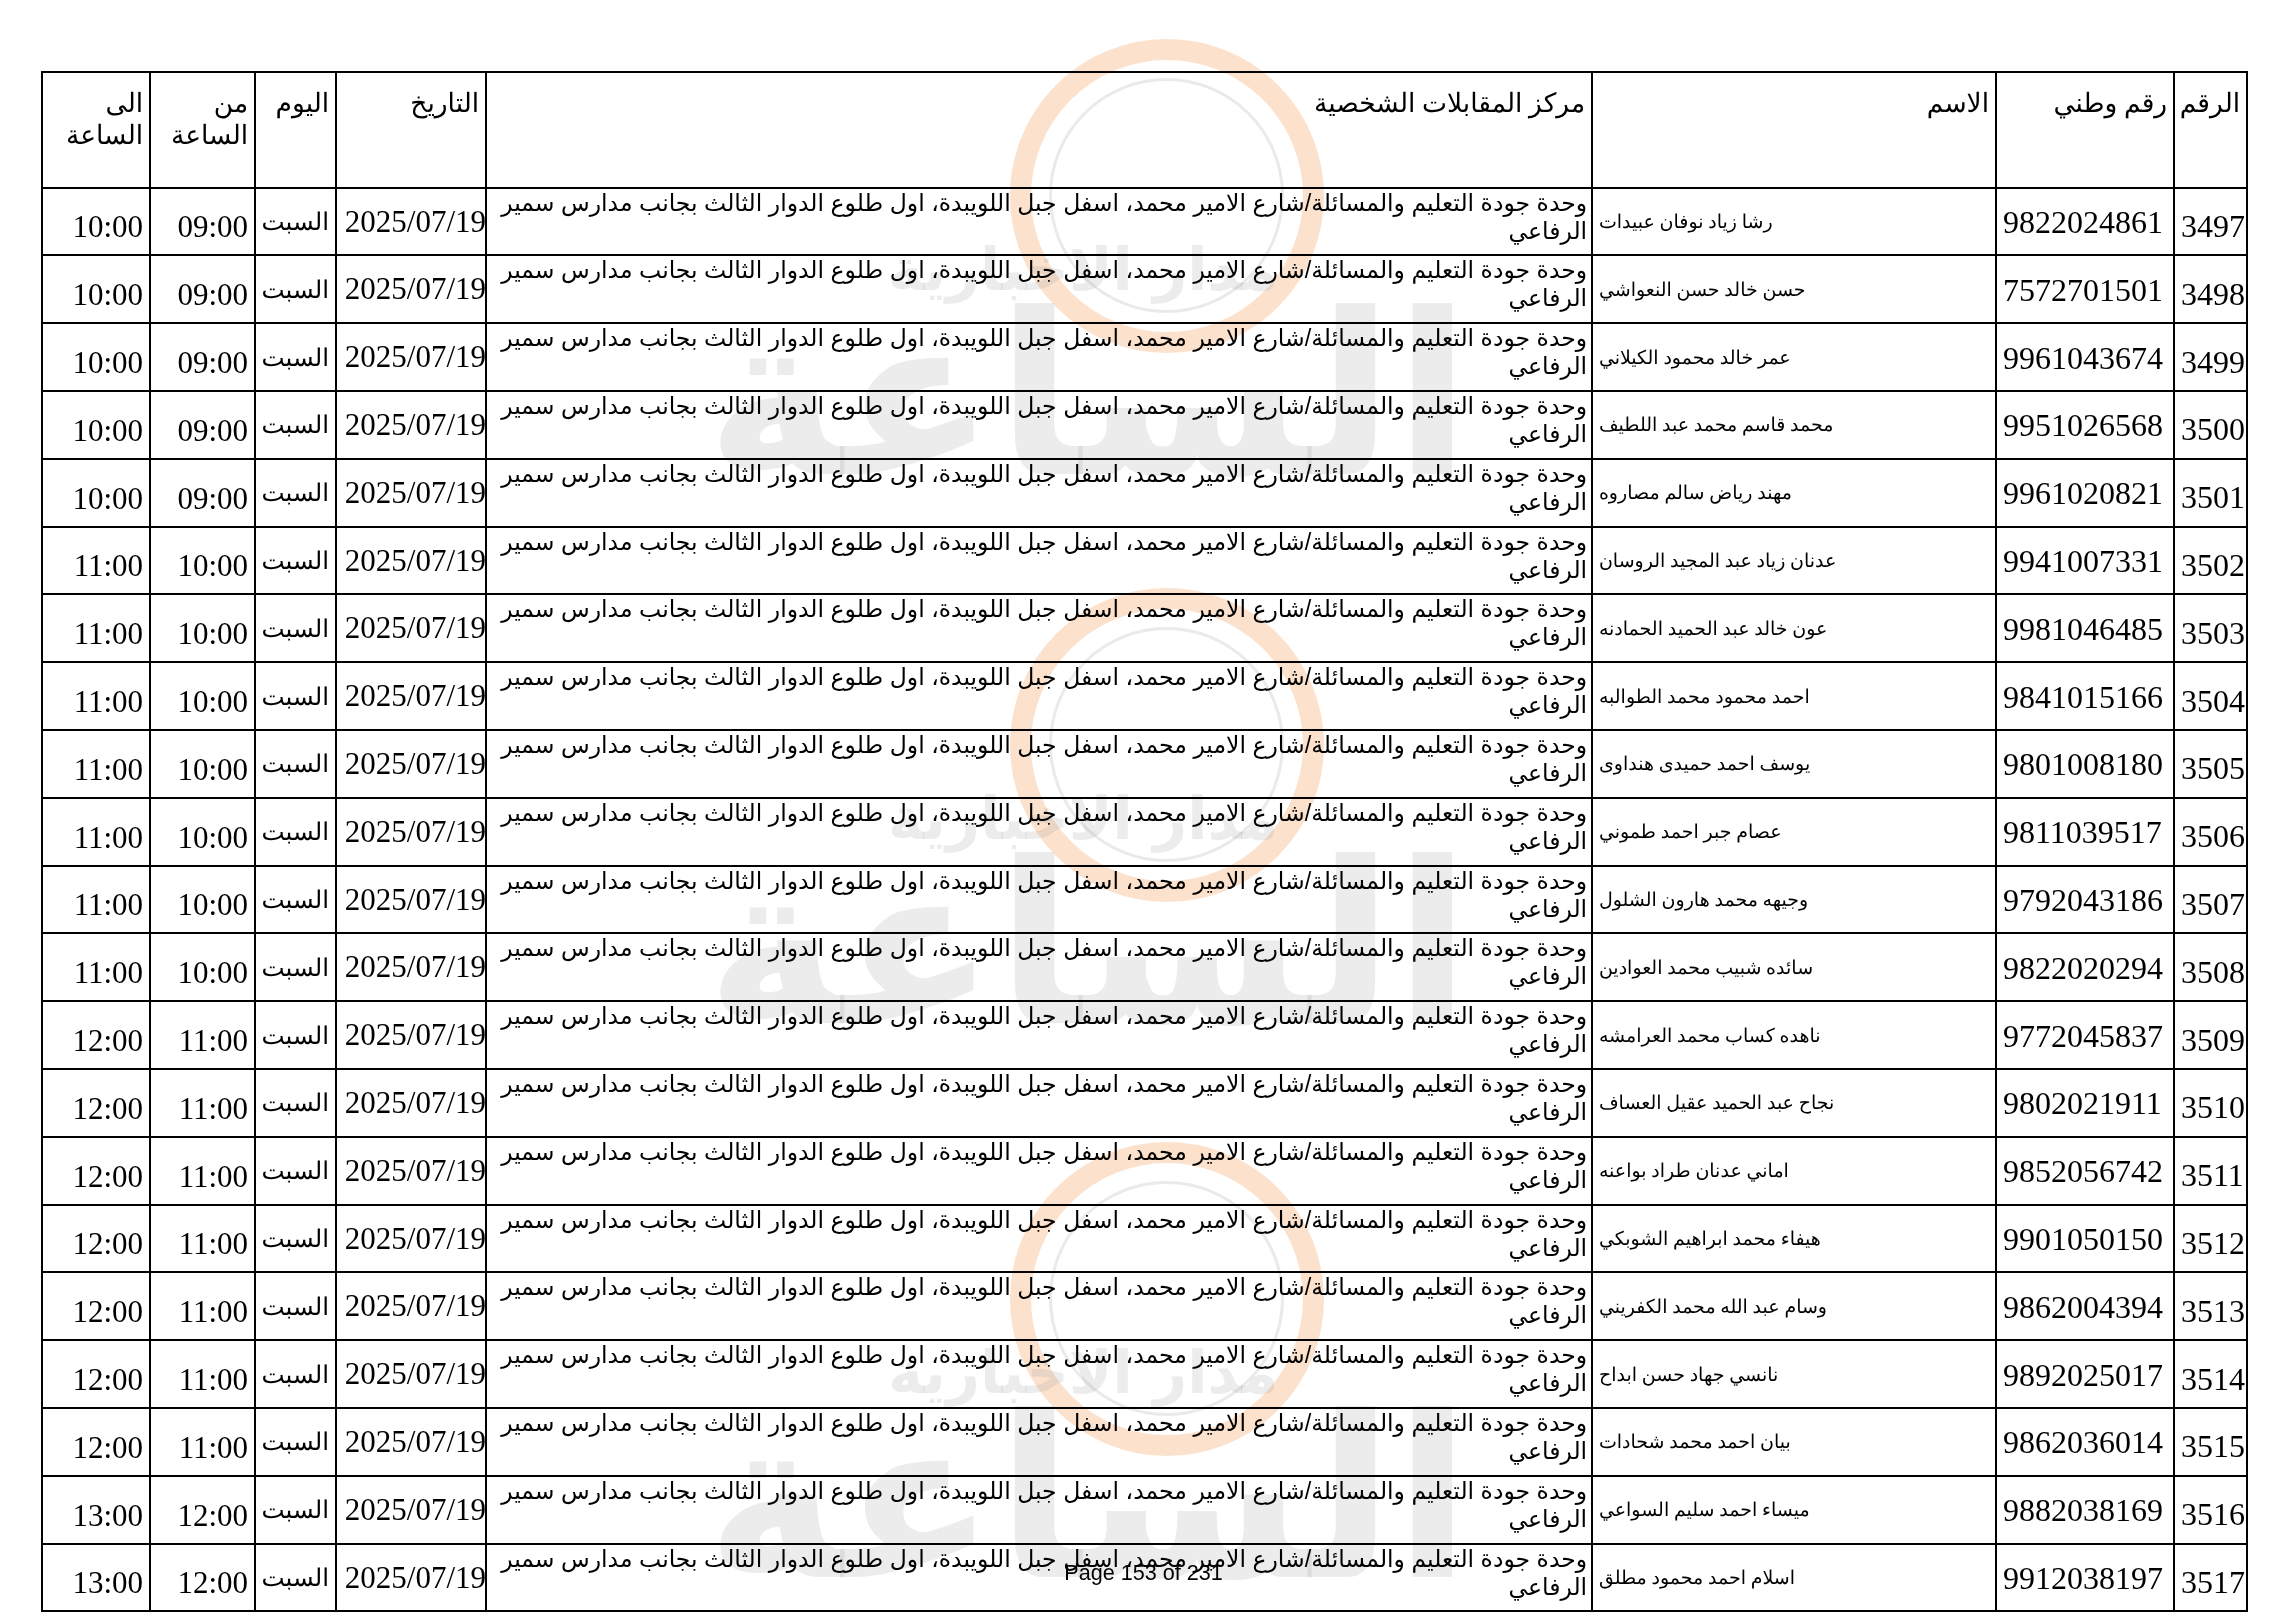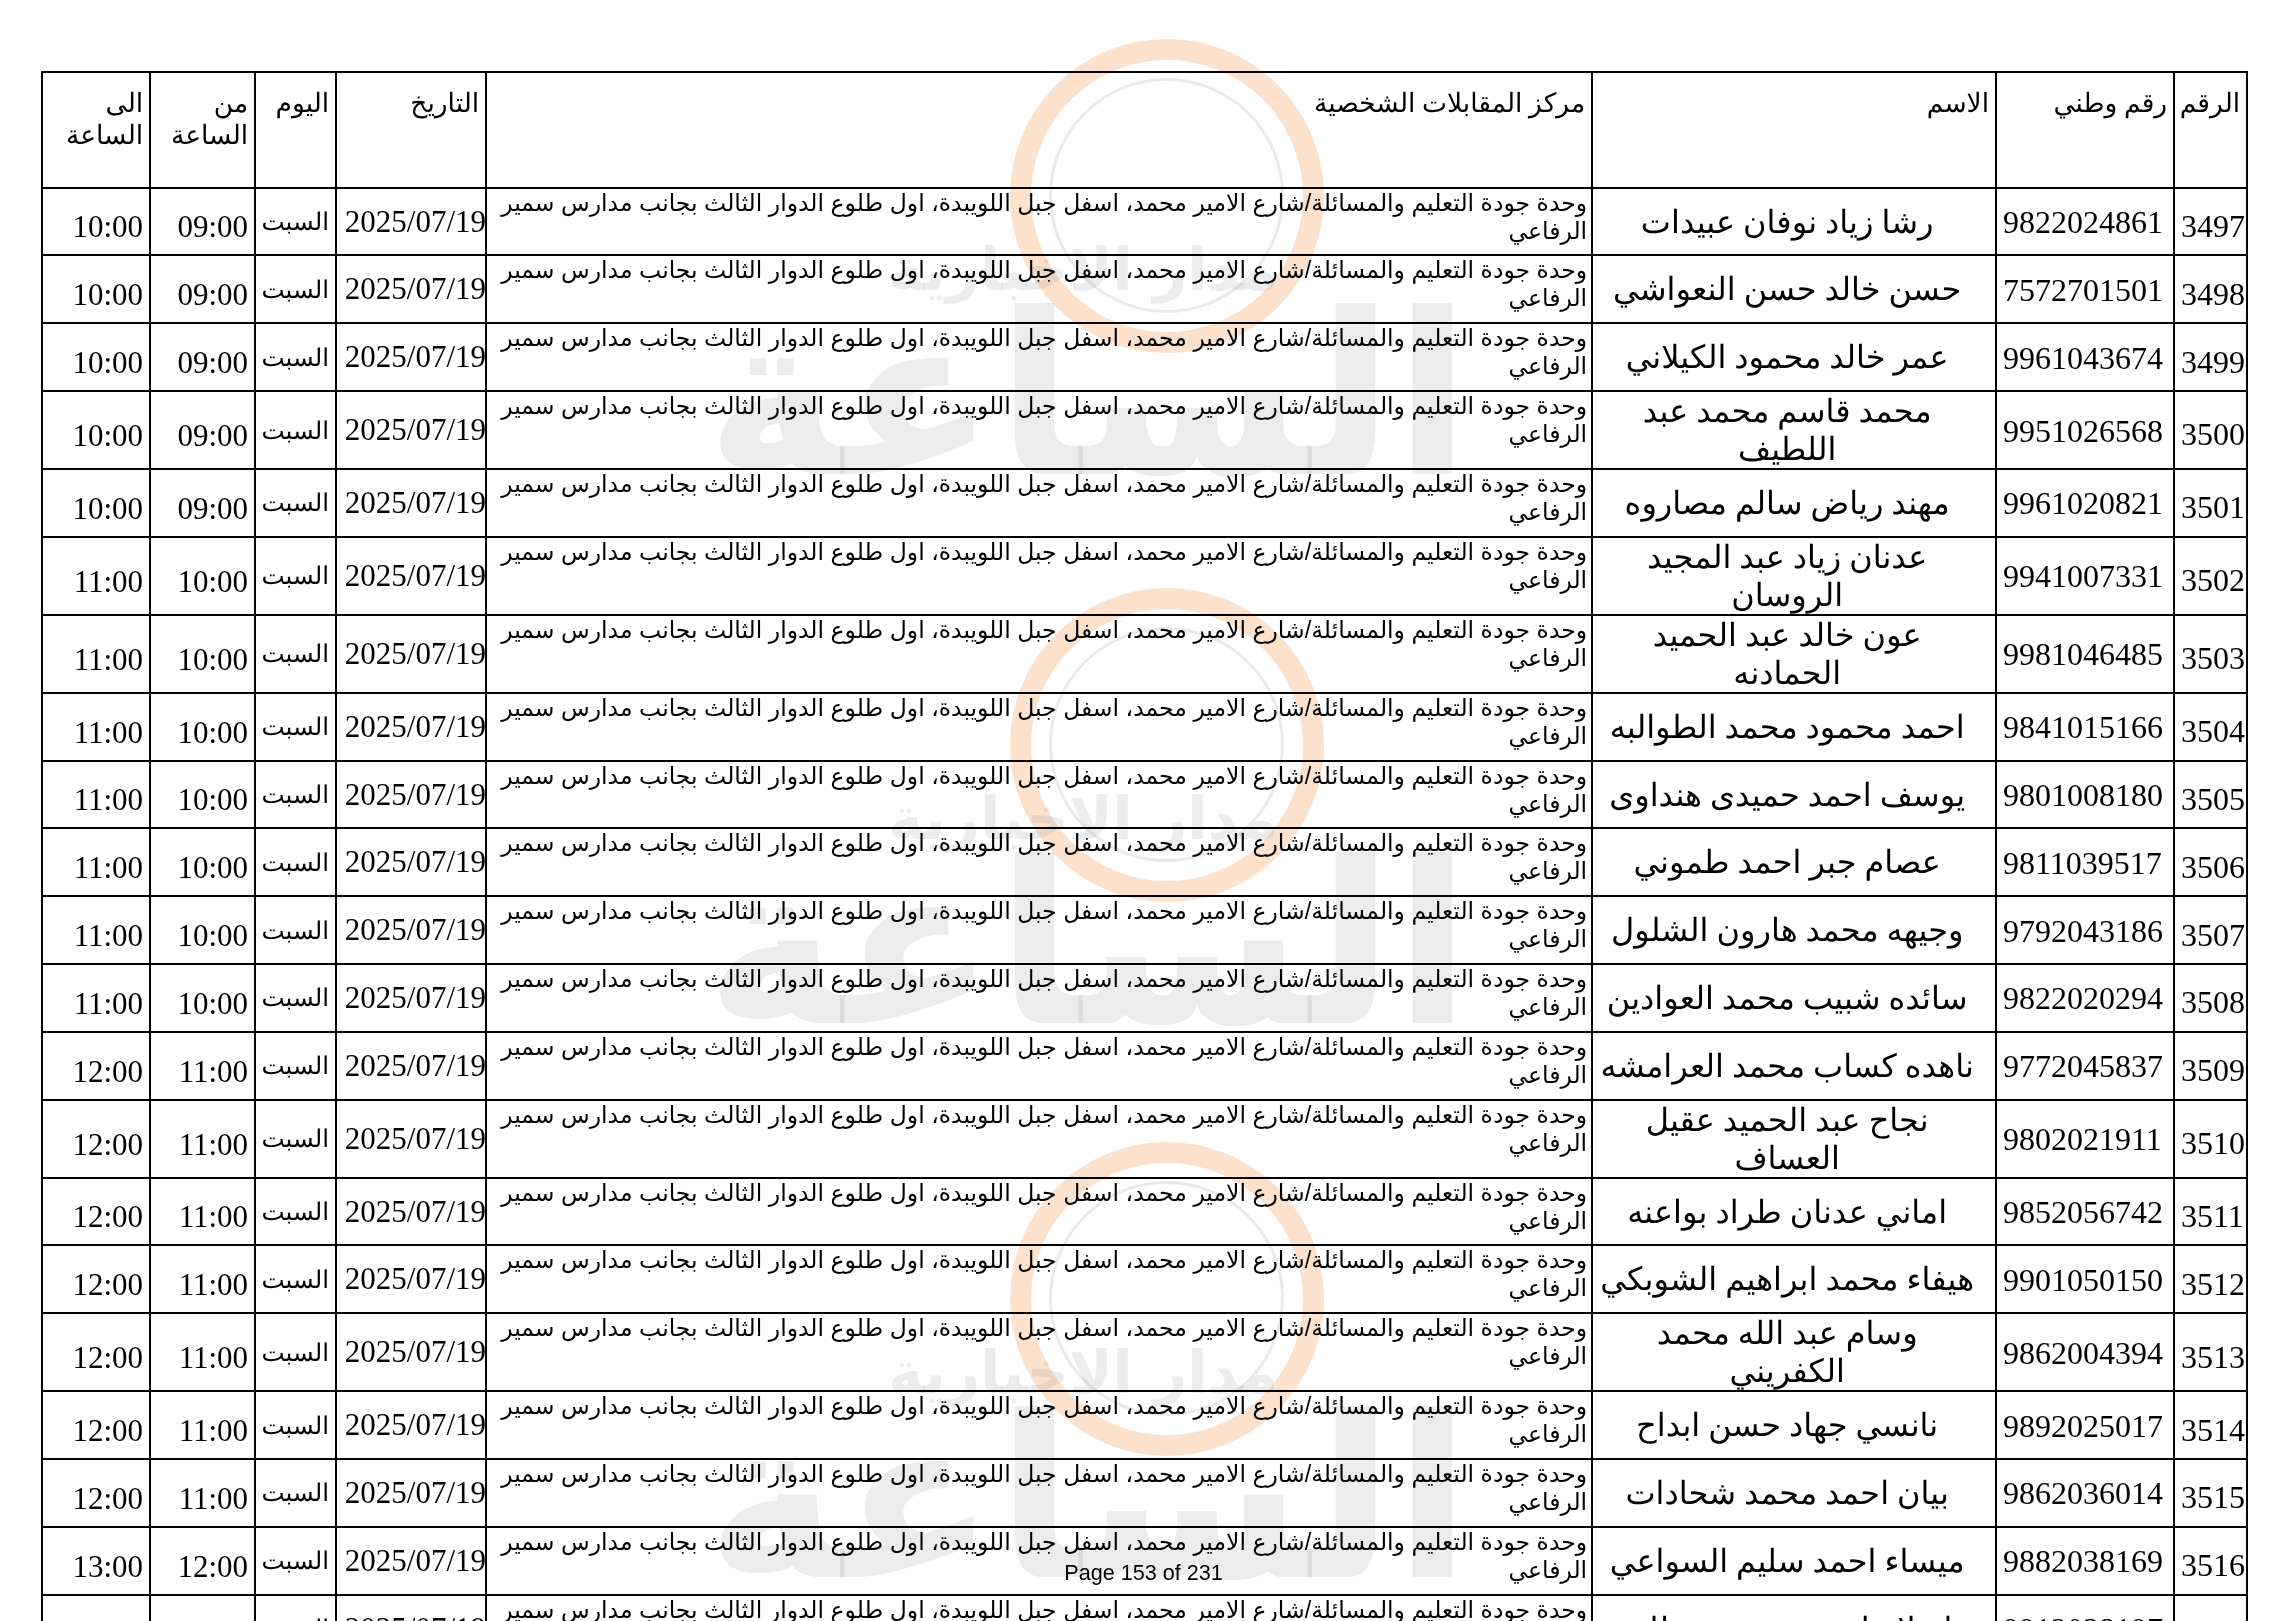--- a/index.html
+++ b/index.html
@@ -16,21 +16,21 @@
   .wm .sub { position:absolute; left:25px; top:196px; font-family:"DejaVu Sans", sans-serif;
              font-weight:bold; font-size:59px; color:rgba(150,150,150,0.18); direction:rtl; }
   table { position:absolute; left:41px; top:71px; border-collapse:collapse; z-index:1;
           direction:rtl; table-layout:fixed; width:2204px; }
   th, td { border:2.9px solid #000; padding:0 5.9px; }
   th { height:100px; vertical-align:top; text-align:right; font-weight:normal;
        font-size:26.5px; padding-top:13.7px; }
   td { height:54px; font-size:27.4px; vertical-align:middle; }
   td.num { font-size:32px; text-align:left; direction:ltr; padding-top:9.8px; }
   td.id { font-size:32px; text-align:left; direction:ltr; padding-top:2px; }
-  td.name { text-align:center; padding-right:19.6px; font-size:32px; }
+  td.name { text-align:left; padding-right:19.6px; font-size:19px; }
   td.center { text-align:right; font-family:"Liberation Sans", "DejaVu Sans", sans-serif;
               font-size:23.5px; vertical-align:top; padding-top:0; padding-right:3.9px; }
   td.date { font-size:31px; text-align:left; direction:ltr; padding-left:7.8px; }
   td.day { text-align:right; font-size:24.5px; }
   td.time { font-size:31px; text-align:right; direction:ltr; padding-top:11.8px; padding-right:5.9px; }
   .footer { position:absolute; top:1560px; left:0; width:2287px; text-align:center;
             font-family:"Liberation Sans", sans-serif; font-size:21.6px; z-index:1; }
 </style>
 </head>
 <body>

